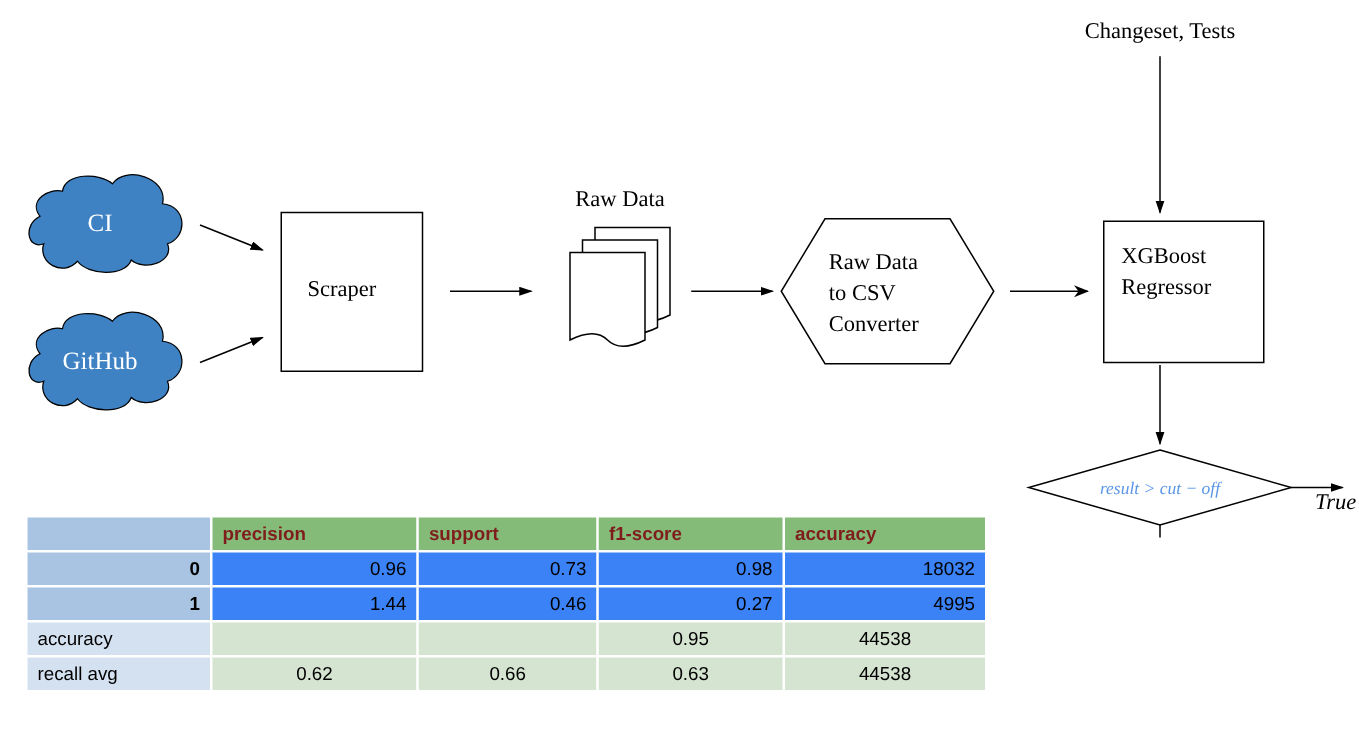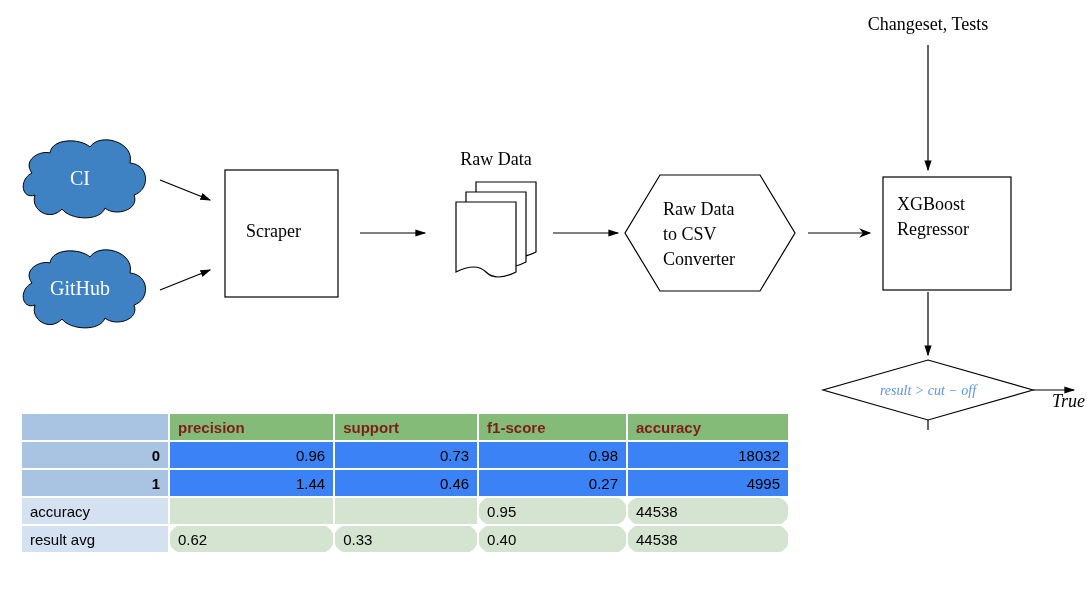--- a/index.html
+++ b/index.html
@@ -106,22 +106,21 @@
     }
     .metrics-table thead th:first-child {
       background: #a8c4e2;
     }
     .metrics-table td.green-med {
       background: #3b82f6;
       text-align: right;
     }
     .metrics-table td.green-light {
       background: #d5e4d0;
-      text-align: left;
-      border-radius: 14px;
+      text-align: center;
     }
     .metrics-table td.empty-green-light {
       background: #d5e4d0;
     }
   </style>
 </head>
 <body>
 
 <svg width="1087" height="430" style="position:absolute; left:0; top:0;">
   <defs>
@@ -232,20 +231,20 @@
       <td class="green-med">4995</td>
     </tr>
     <tr>
       <th class="rowheader-blue-light">accuracy</th>
       <td class="empty-green-light"></td>
       <td class="empty-green-light"></td>
       <td class="green-light">0.95</td>
       <td class="green-light">44538</td>
     </tr>
     <tr>
-      <th class="rowheader-blue-light">result avg</th>
+      <th class="rowheader-blue-light">recall avg</th>
       <td class="green-light">0.62</td>
-      <td class="green-light">0.33</td>
-      <td class="green-light">0.40</td>
+      <td class="green-light">0.66</td>
+      <td class="green-light">0.63</td>
       <td class="green-light">44538</td>
     </tr>
   </tbody>
 </table>
 
 </body></html>

